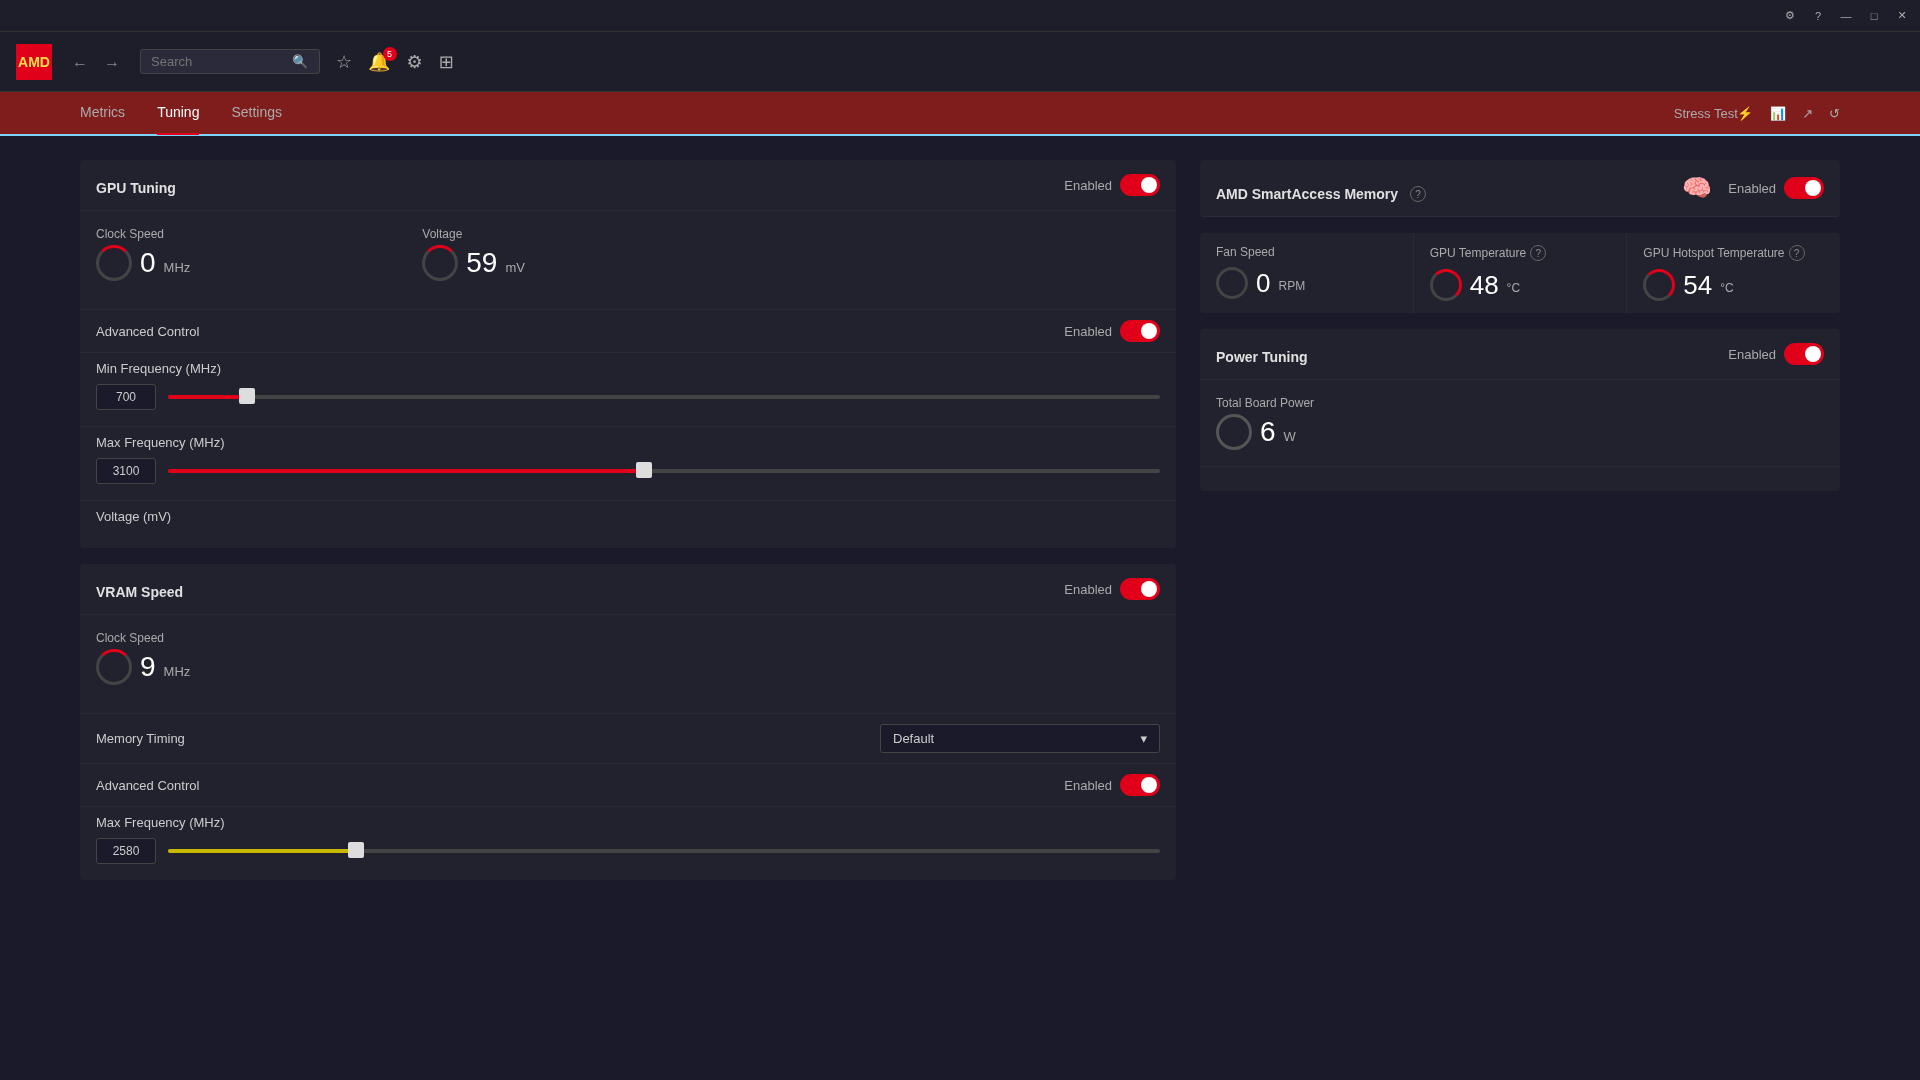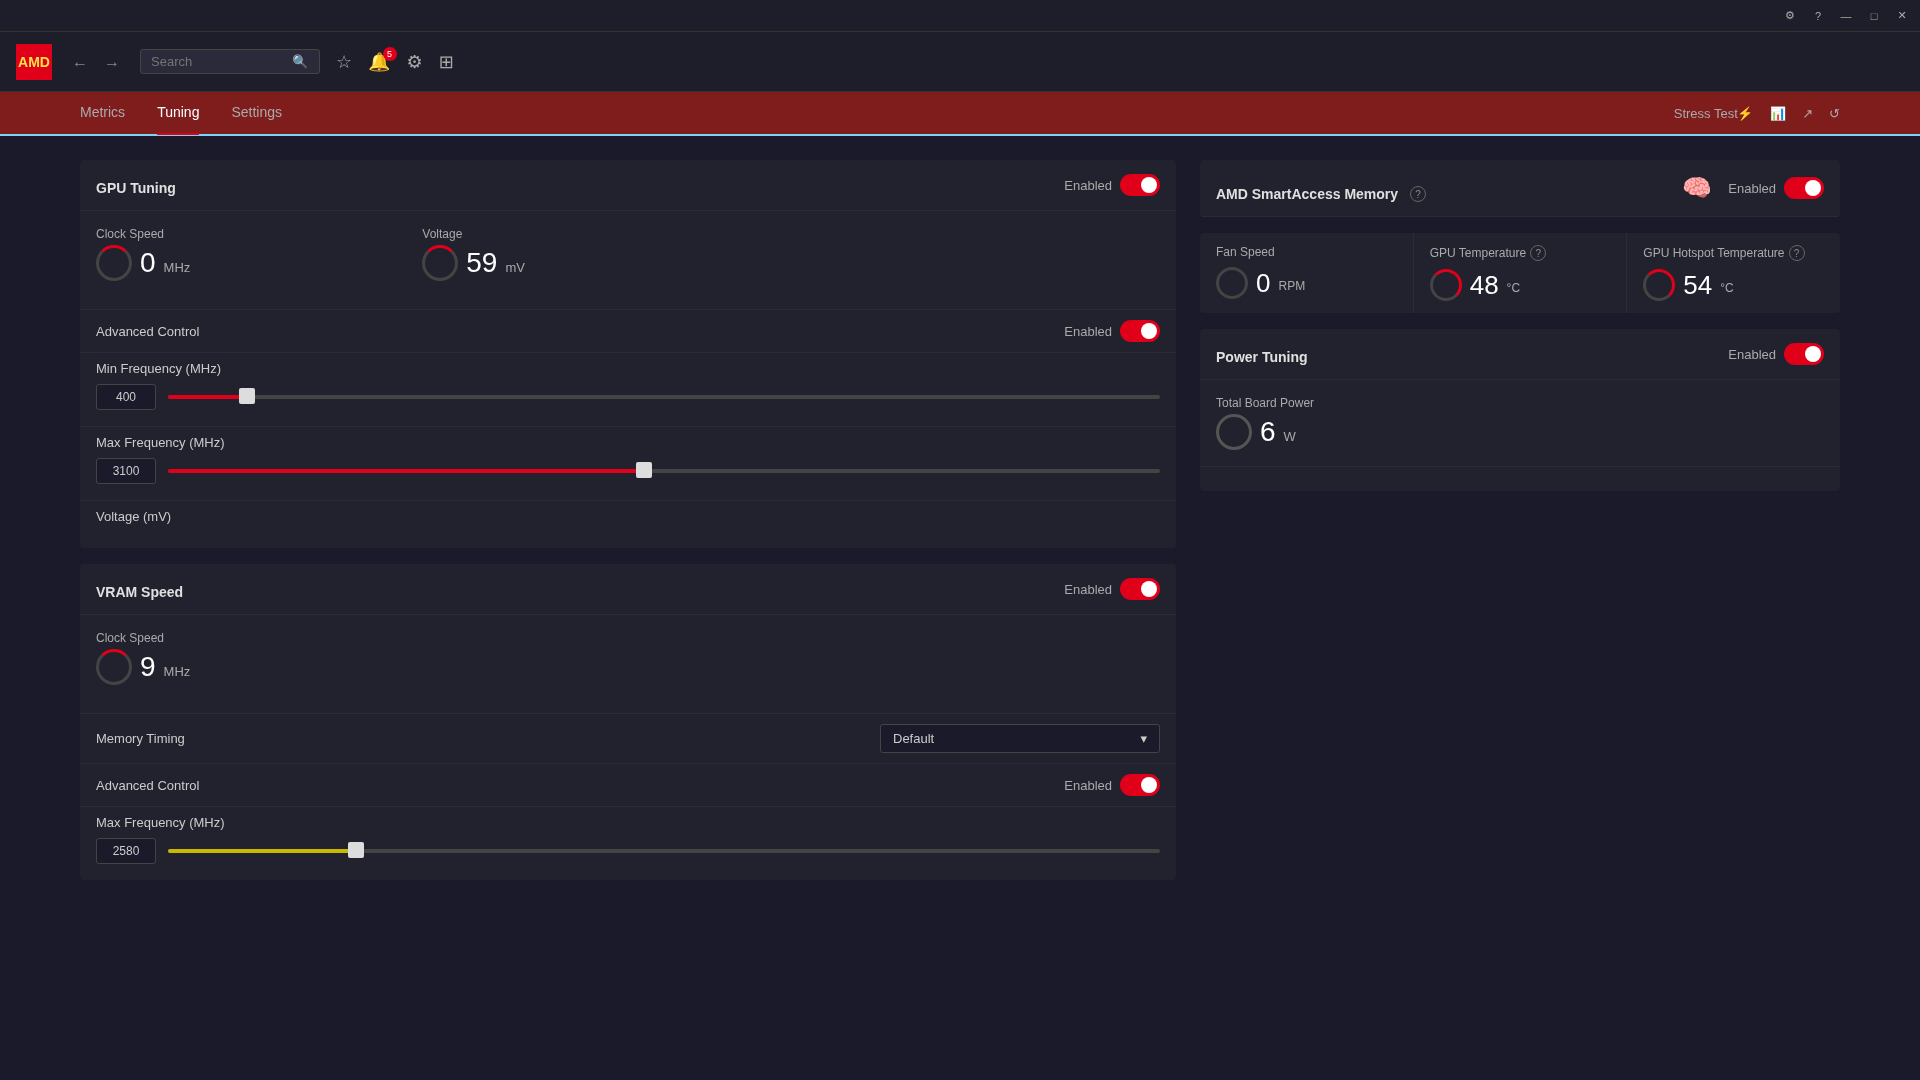--- a/index.html
+++ b/index.html
@@ -544,21 +544,21 @@
         <span class="section-label">Advanced Control</span>
         <div class="toggle-container">
           <span class="toggle-label">Enabled</span>
           <div class="toggle on"></div>
         </div>
       </div>
 
       <div class="slider-row">
         <div class="slider-row-label">Min Frequency (MHz)</div>
         <div class="slider-container">
-          <div class="slider-value-box">400</div>
+          <div class="slider-value-box">700</div>
           <div class="slider-track">
             <div class="slider-fill" style="width: 8%;"></div>
             <div class="slider-thumb" style="left: 8%;"></div>
           </div>
         </div>
       </div>
 
       <div class="slider-row">
         <div class="slider-row-label">Max Frequency (MHz)</div>
         <div class="slider-container">

